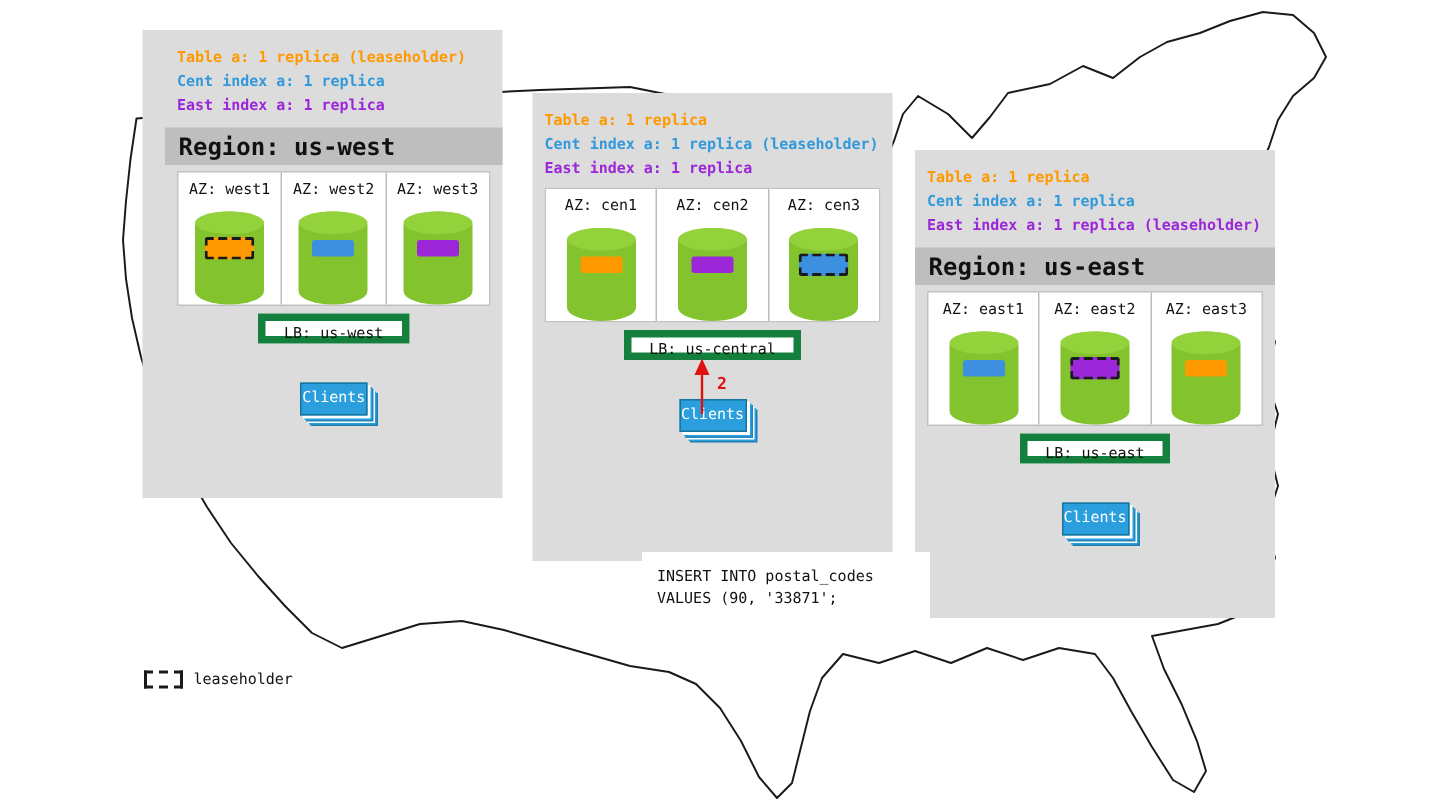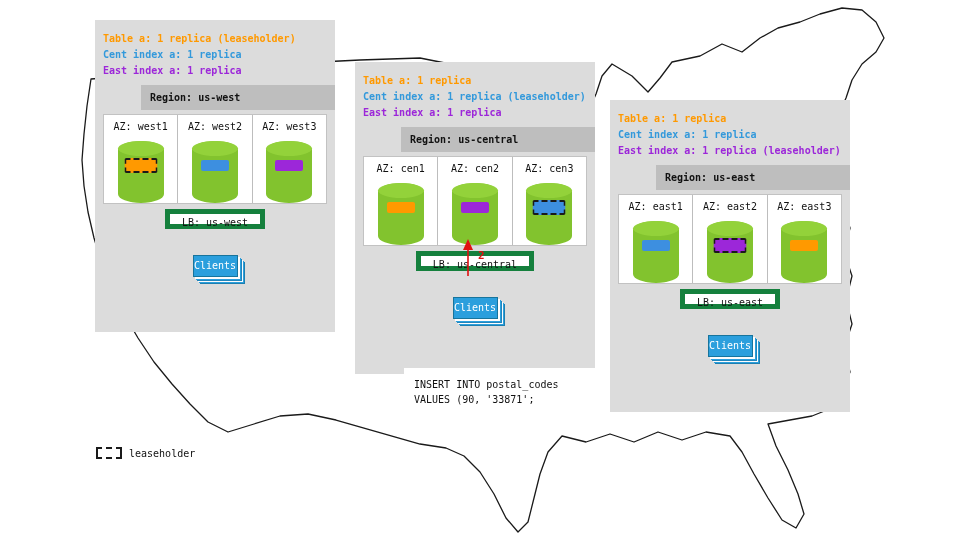--- a/index.html
+++ b/index.html
@@ -7,41 +7,41 @@
   body {
     position:relative; background:#ffffff; overflow:hidden;
     font-family:"DejaVu Sans Mono","Liberation Mono",monospace; color:#111;
   }
   #map-svg { position:absolute; left:0; top:0; z-index:0; }
 
   .region-panel { position:absolute; width:240px; height:312px; background:#DCDCDC; z-index:2; }
   .annotations { padding:11px 6px 0 8px; }
   .ann { font-size:10px; font-weight:bold; line-height:16px; white-space:nowrap; }
   .region-header { margin-top:6px; height:25px; line-height:25px; background:#BEBEBE;
-    font-size:10px; font-weight:bold; padding-left:9px;margin-left:46px; }
+    font-size:16px; font-weight:bold; padding-left:9px; }
   .az-box { margin:4px 8px 0; background:#fff; border:1px solid #c2c2c2; height:90px; display:flex; }
   .az { flex:1; text-align:center; border-right:1px solid #bdbdbd; padding-top:6px; }
   .az:last-child { border-right:none; }
   .az-label { font-size:10px; line-height:12px; }
   .cylinder { position:relative; width:46px; height:62px; margin:8px auto 0;
     background:#82C32E; border-radius:23px / 9px; }
   .cyl-top { position:absolute; top:0; left:0; width:100%; height:15px; border-radius:50%; background:#93D23A; }
   .replica { position:absolute; top:19px; left:50%; transform:translateX(-50%);
     width:28px; height:11px; border-radius:2px; }
   .replica.leaseholder { width:33px; height:15px; border:2px dashed #1a1a1a; top:17px; }
   .lb-row { display:flex; justify-content:center; margin-top:5px; }
   .lb-box { background:#fff; border:5px solid #15803d; font-size:10px; height:20px;
     line-height:18px; padding:0 12px; white-space:nowrap; }
   .clients-row { display:flex; justify-content:center; margin-top:26px; }
   .clients-btn { width:45px; height:22px; background:#2B9FDD; border:1px solid #17749c;
     color:#fff; font-size:10px; text-align:center; line-height:20px;
     box-shadow: 2px 2px 0 #fdfdfd, 3px 3px 0 #2B9FDD, 4px 4px 0 #2285bb,
                 5px 5px 0 #fdfdfd, 6px 6px 0 #2B9FDD, 7px 7px 0 #1d7fb0; }
 
-  .sql-note { position:absolute; left:404px; top:368px; width:192px; height:54px;
+  .sql-note { position:absolute; left:428px; top:368px; width:192px; height:54px;
     background:#fff; z-index:2; padding:9px 0 0 10px; font-size:10px; line-height:15px; }
 
   .ls-legend { position:absolute; left:96px; top:447px; z-index:2; display:flex; align-items:center; }
   .ls-box { width:26px; height:12px; border:2px dashed #1a1a1a; background:#fff; }
   .ls-label { font-size:10px; margin-left:7px; }
 
   .arrow-wrap { position:absolute; left:456px; top:238px; z-index:3; width:30px; height:40px; }
   .arrow-label { position:absolute; left:478px; top:249px; z-index:3;
     color:#E01010; font-size:11px; font-weight:bold; }
 </style>
@@ -67,21 +67,21 @@
        L 586,442 L 562,436
        L 548,452 L 540,474 L 534,498 L 528,522 L 518,532
        L 506,518 L 494,494 L 480,472 L 464,456 L 446,448
        L 420,444 L 392,436 L 364,428 L 336,420 L 308,414
        L 280,416 L 254,424 L 228,432
        L 208,422 L 190,404 L 172,384 L 154,362 L 138,338
        L 124,314 L 112,290 L 102,264 L 94,238 L 88,212
        L 84,186 L 82,160 L 84,134 L 87,106 Z"></path>
 </svg>
 
-<section class="region-panel" style="left:95px; top:20px;">
+<section class="region-panel" style="left:95px; top:20px;padding-left:15px;">
   <div class="annotations">
     <div class="ann" style="color: rgb(255, 153, 0);">Table a: 1 replica (leaseholder)</div>
     <div class="ann" style="color: rgb(51, 153, 219);">Cent index a: 1 replica</div>
     <div class="ann" style="color: rgb(156, 39, 217);">East index a: 1 replica</div>
   </div>
   <div class="region-header">Region: us-west</div>
   <div class="az-box">
     <div class="az">
       <div class="az-label">AZ: west1</div>
       <div class="cylinder">
@@ -111,21 +111,20 @@
       <div class="clients-btn">Clients</div>
     </div>
 </section>
 
 <section class="region-panel" style="left:355px; top:62px;">
   <div class="annotations">
     <div class="ann" style="color: rgb(255, 153, 0);">Table a: 1 replica</div>
     <div class="ann" style="color: rgb(51, 153, 219);">Cent index a: 1 replica (leaseholder)</div>
     <div class="ann" style="color: rgb(156, 39, 217);">East index a: 1 replica</div>
   </div>
-  <div class="region-header">Region: us-central</div>
   <div class="az-box">
     <div class="az">
       <div class="az-label">AZ: cen1</div>
       <div class="cylinder">
         <div class="cyl-top"></div>
         <div class="replica" style="background-color: rgb(255, 153, 0);"></div>
       </div>
     </div>
     <div class="az">
       <div class="az-label">AZ: cen2</div>

